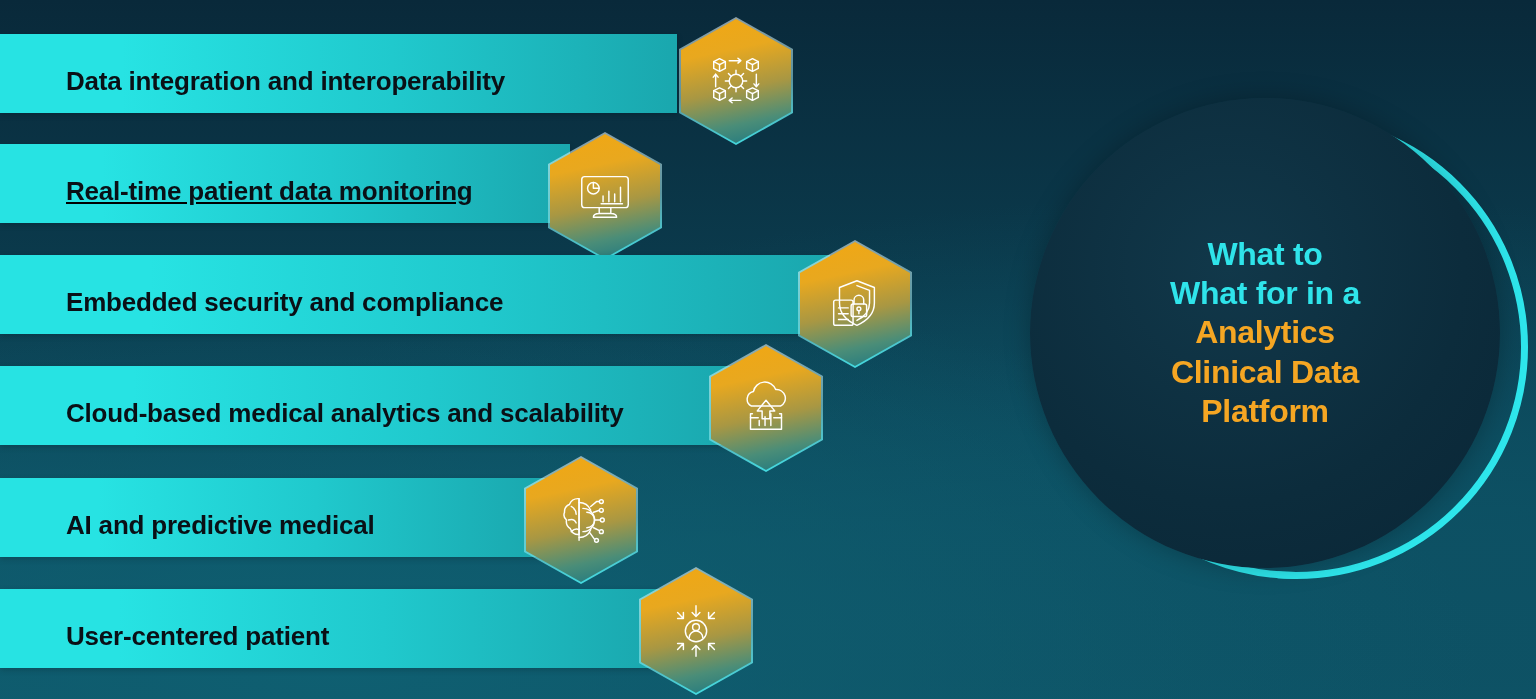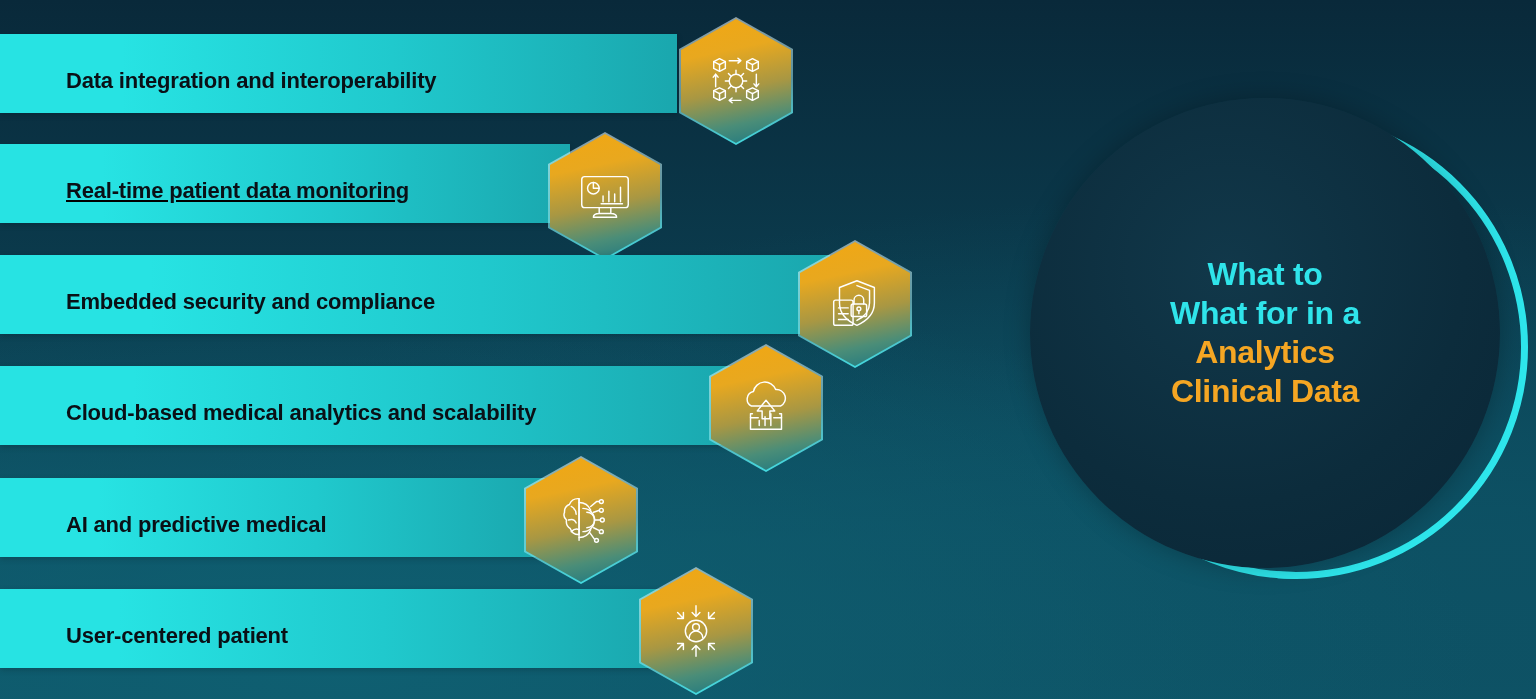--- a/index.html
+++ b/index.html
@@ -29,21 +29,21 @@
   }
   .bar {
     position: absolute;
     left: 0;
     height: 79px;
     display: flex;
     align-items: center;
     box-shadow: 0 2px 6px rgba(0,0,0,0.18);
   }
   .bar-label {
-    font-size: 22px;
+    font-size: 26px;
     font-weight: bold;
     color: #0a1016;
     letter-spacing: -0.2px;
     margin-left: 66px;
     white-space: nowrap;
     margin-top: 15px;
   }
 
   
   .hex {
@@ -276,16 +276,17 @@
   <div class="circle-wrap">
     <div class="arc-ring"></div>
     <div class="arc-ring top-left"></div>
     <div class="arc-ring bot-left"></div>
     <div class="disc"></div>
     <div class="headline">
         <div class="ln cyan">What to</div>
         <div class="ln cyan">What for in a</div>
         <div class="ln amber">Analytics</div>
         <div class="ln amber">Clinical Data</div>
+        <div class="ln amber">Platform</div>
       </div>
   </div>
 
 </div>
 
 </body></html>

